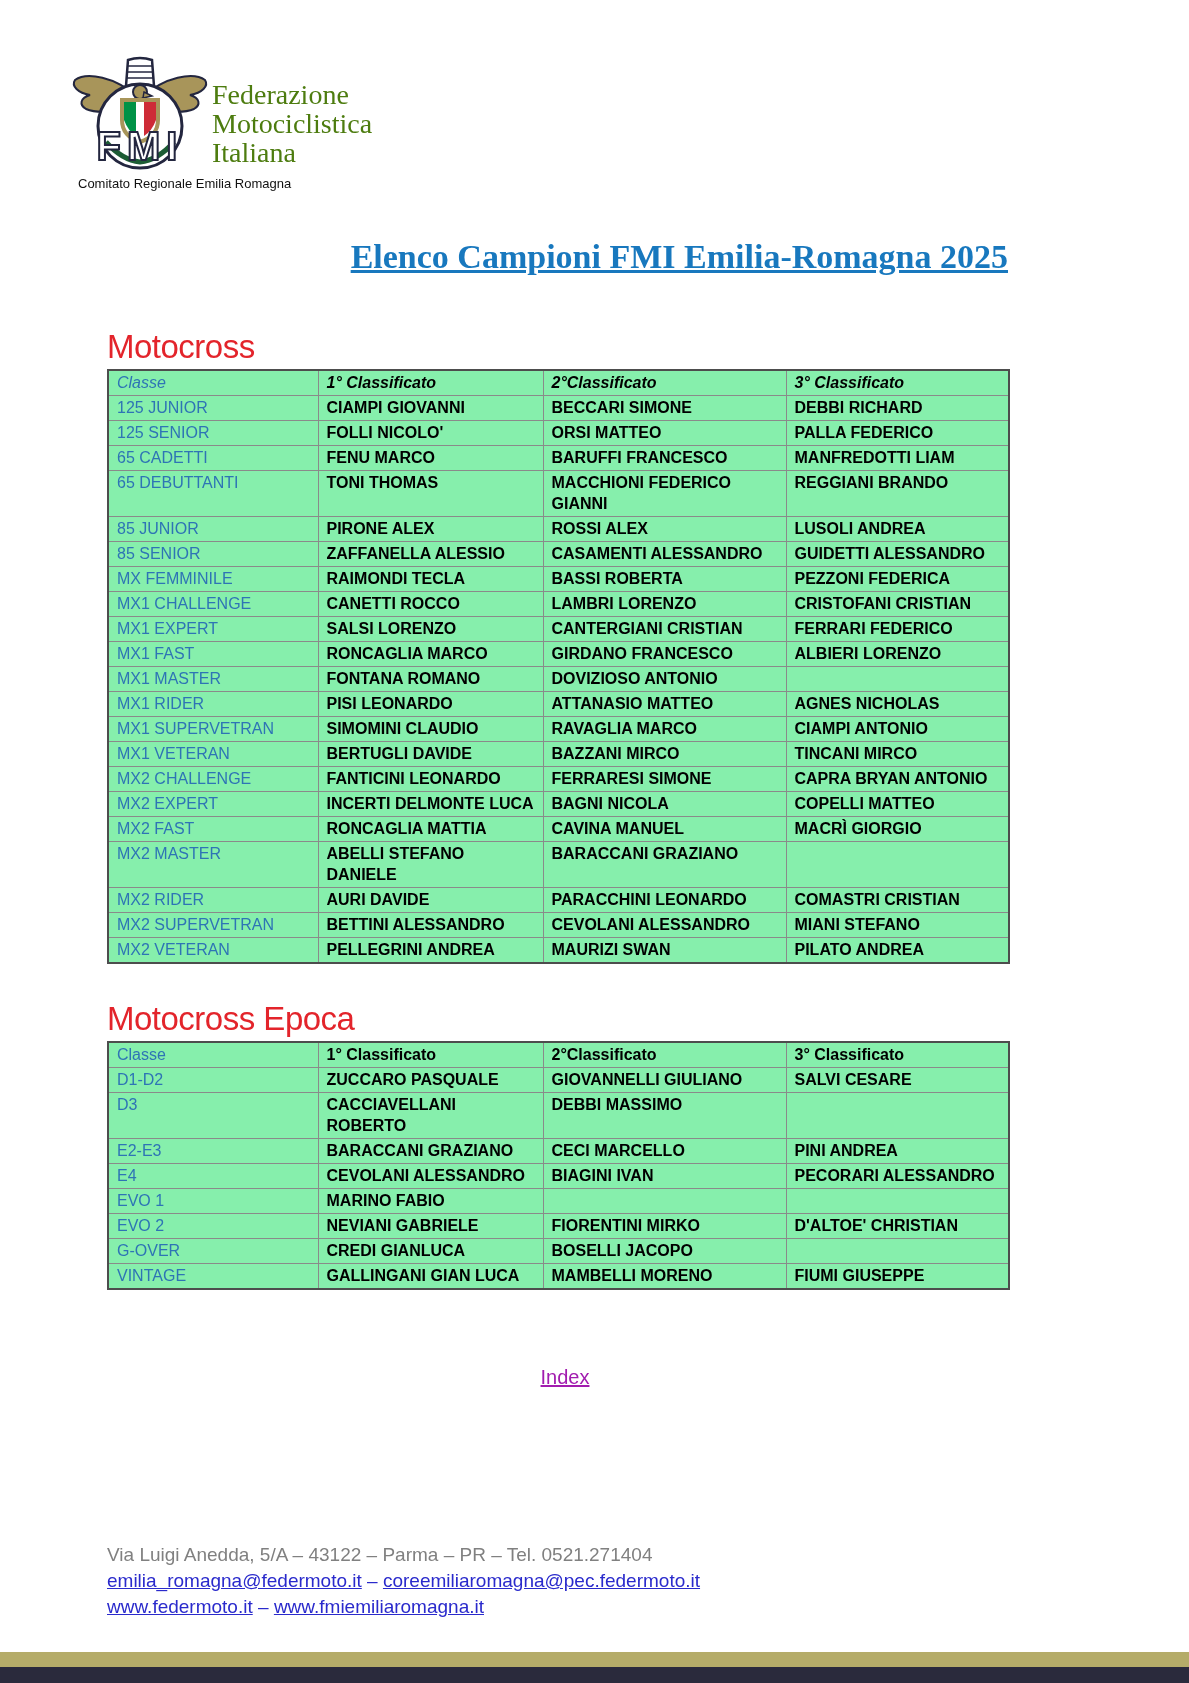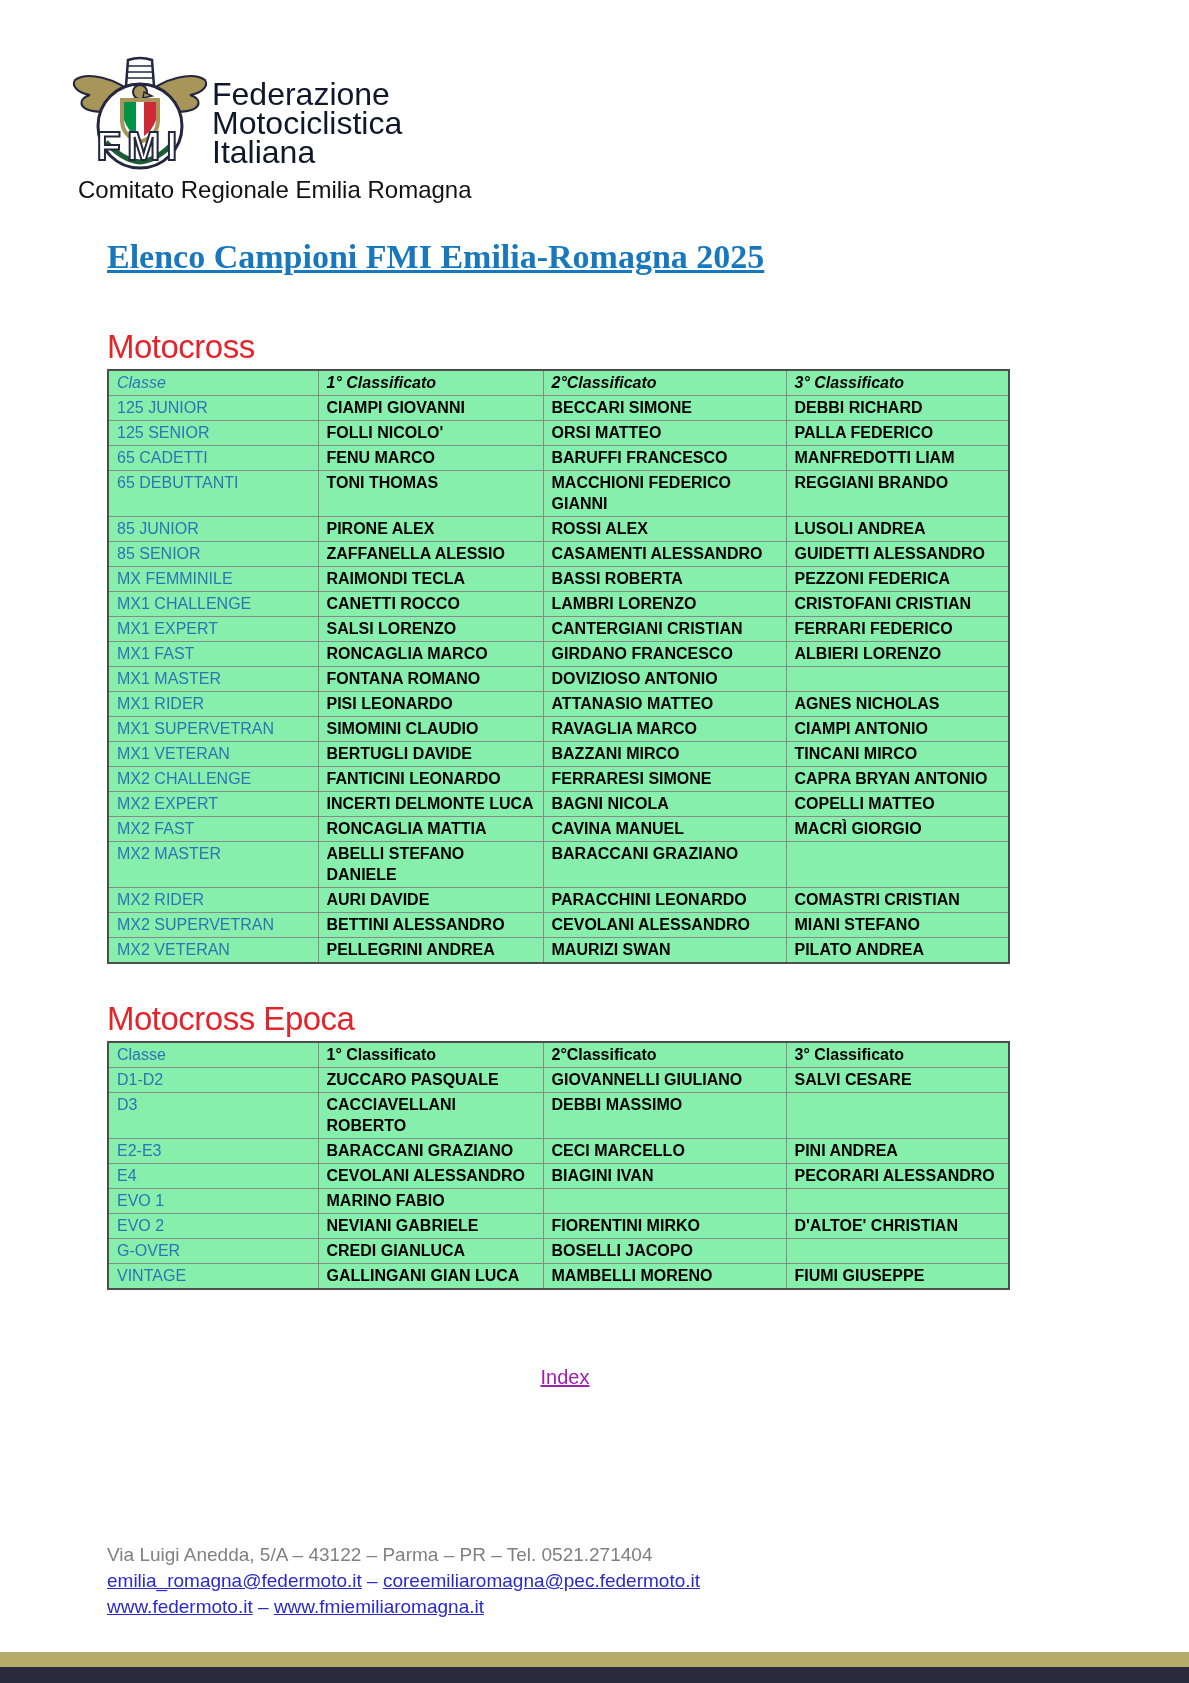--- a/index.html
+++ b/index.html
@@ -6,26 +6,26 @@
   .page {
     position:relative; width:1189px; height:1683px; margin:0 auto;
     background:#ffffff; overflow:hidden;
     font-family:"Liberation Sans", sans-serif; color:#000;
   }
 
   
   .logo-wrap { position:absolute; left:70px; top:56px; width:140px; height:122px; }
   .org-name {
     position:absolute; left:212px; top:80px;
-    font-size:32px; line-height:29px; color:#0f172a; white-space:pre-line;
-  }
-  .committee { position:absolute; left:78px; top:176px; font-size:24px; color:#111; }
-
-  
-  .title-wrap { position:absolute; left:107px; top:238px; width:901px; text-align:left; }
+    font-size:28px; line-height:29px; color:#4d7c0f; white-space:pre-line;font-family:Liberation Serif, serif;
+  }
+  .committee { position:absolute; left:78px; top:176px; font-size:13px; color:#111; }
+
+  
+  .title-wrap { position:absolute; left:107px; top:238px; width:901px; text-align:right; }
   .doc-title {
     font-family:"Liberation Serif", serif; font-weight:bold;
     font-size:34px; color:#1878be; text-decoration:underline;
   }
 
   
   .section { position:absolute; left:107px; width:901px; }
   .section-mx    { top:330px; }
   .section-epoca { top:982px;margin-top:20px; }
   .section-heading {

